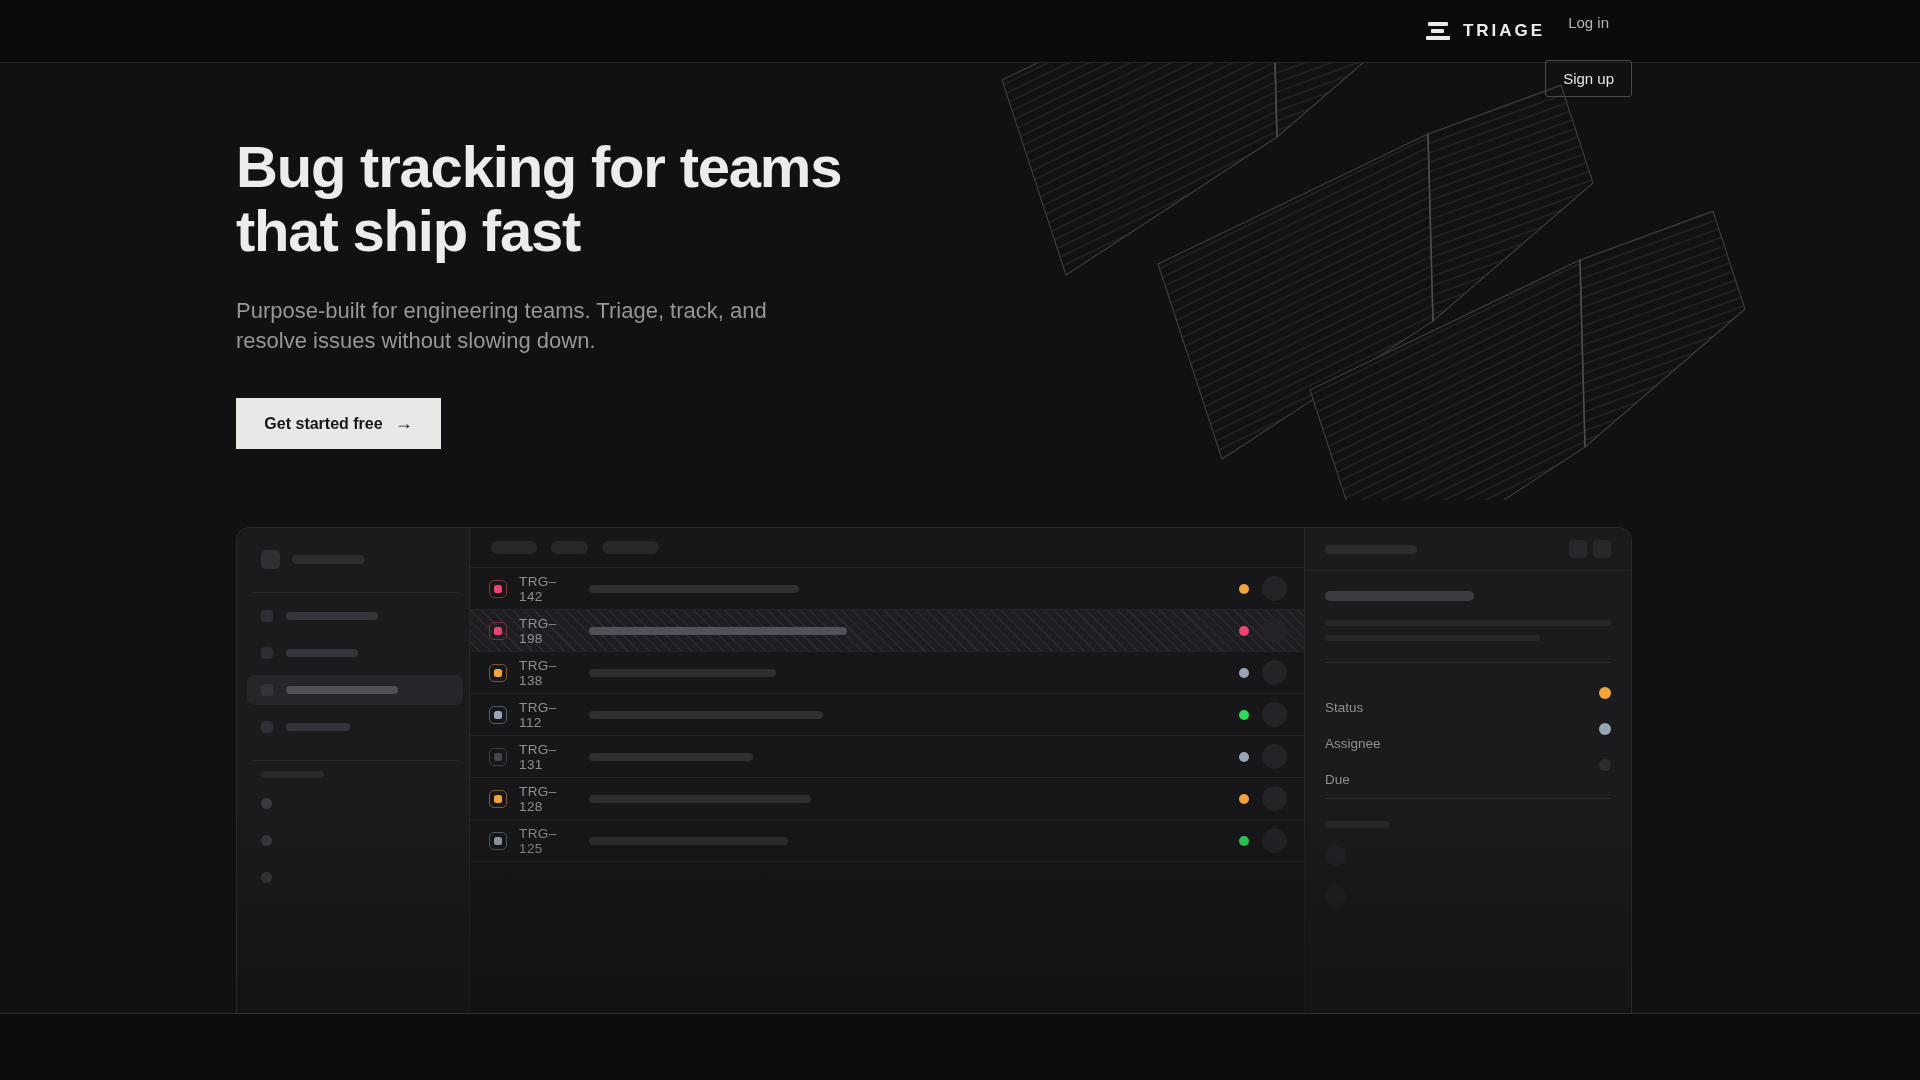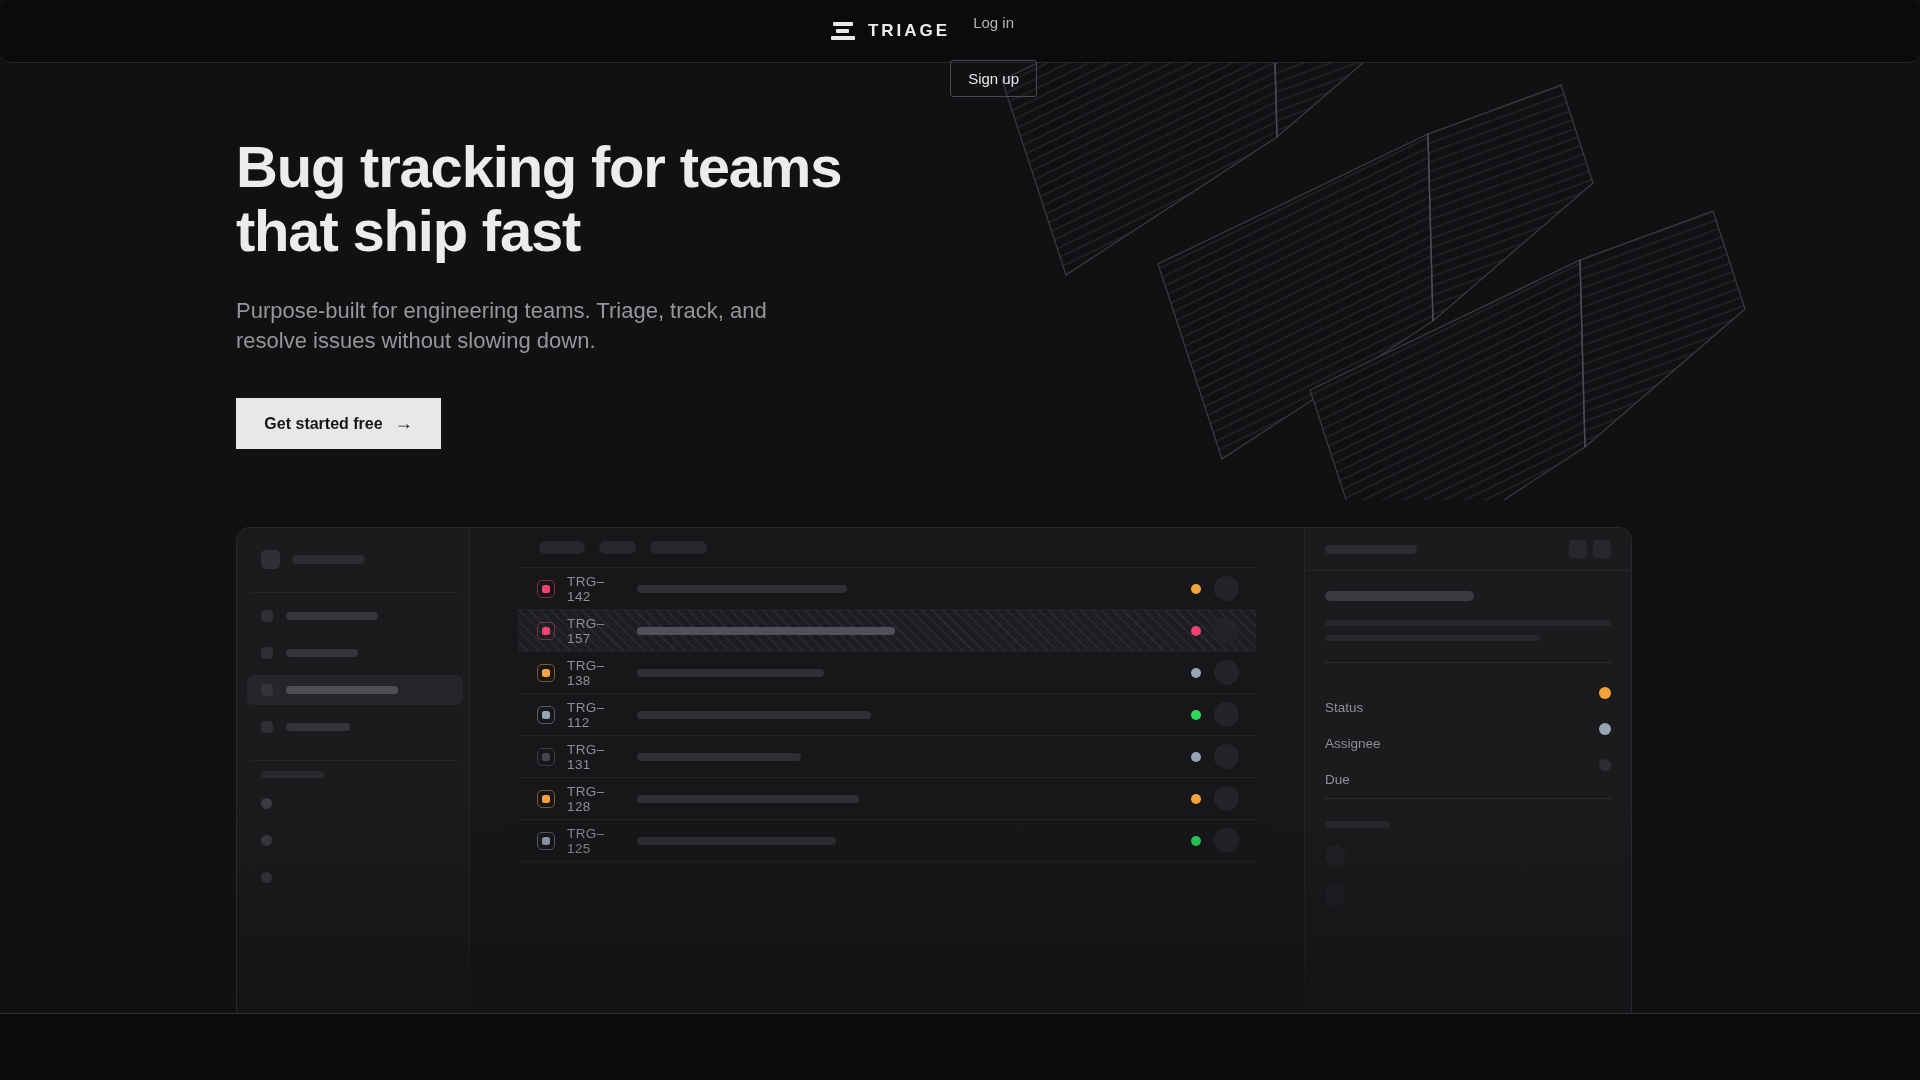--- a/index.html
+++ b/index.html
@@ -7,23 +7,22 @@
   body {
     position:relative; overflow:hidden;
     background:#111113; color:#ececee;
     font-family:"Liberation Sans", sans-serif;
   }
 
   
   .nav {
     position:absolute; top:0; left:0; right:0; height:63px; z-index:10;
     background:#0b0b0d; border-bottom:1px solid #26262a;
-    display:flex; align-items:center; justify-content:center;
+    display:flex; align-items:center; justify-content:flex-end;
     padding:0 288px 0 236px;
-    border-radius:10px;
   }
   .logo { display:flex; align-items:center; gap:13px; cursor:pointer; }
   .logo-bars { position:relative; width:24px; height:20px; }
   .lb { position:absolute; height:4px; background:#e9e9ec; border-radius:1px; }
   .lb1 { top:1px;  left:2px; width:20px; }
   .lb2 { top:8px;  left:5px; width:13px; }
   .lb3 { top:15px; left:0;   width:24px; }
   .brand { font-size:17px; font-weight:700; letter-spacing:3px; color:#ededf0; }
   .nav-right { display:flex; align-items:center; gap:29px;flex-direction:column; }
   .moon-btn { width:20px; height:20px; cursor:pointer; display:flex; align-items:center; }
@@ -51,21 +50,21 @@
   }
   .cta .arrow { font-size:18px; font-weight:400; }
 
   
   .deco { position:absolute; left:990px; top:63px; z-index:1; }
 
   
   .mockup {
     position:absolute; left:236px; top:527px; width:1396px; height:486px; z-index:2;
     background:#17171a; border:1px solid #29292d; border-bottom:none;
-    border-radius:14px 14px 0 0; display:flex; overflow:hidden;gap:48px;
+    border-radius:14px 14px 0 0; display:flex; overflow:hidden;
   }
   
   .m-sidebar {
     width:233px; flex:none; background:#1b1b1e; border-right:1px solid #26262a;
     padding:22px 13px 0 24px;
   }
   .sb-head { display:flex; align-items:center; gap:12px; }
   .sb-head-sq { width:19px; height:19px; border-radius:5px; background:#2f2f35; }
   .sb-head-bar { width:73px; height:9px; border-radius:5px; background:#2c2c31; }
   .sb-div { height:1px; background:#26262a; margin:23px -3px 0 -10px; }
@@ -241,21 +240,21 @@
       <span class="title-bar" style="width: 210px;"></span>
       <span class="row-spacer"></span>
       <span class="status-dot" style="background: rgb(242, 163, 60);"></span>
       <span class="row-avatar"></span>
     </div>
 
     <div class="issue-row hatched">
       <span class="ic-outer" style="border-color: rgb(121, 51, 63);">
           <span class="ic-inner" style="background: rgb(238, 67, 112);"></span>
         </span>
-      <span class="issue-id">TRG–157</span>
+      <span class="issue-id">TRG–198</span>
       <span class="title-bar" style="width: 258px;"></span>
       <span class="row-spacer"></span>
       <span class="status-dot" style="background: rgb(238, 67, 112);"></span>
       <span class="row-avatar"></span>
     </div>
 
     <div class="issue-row">
       <span class="ic-outer" style="border-color: rgb(124, 90, 46);">
           <span class="ic-inner" style="background: rgb(242, 163, 60);"></span>
         </span>

